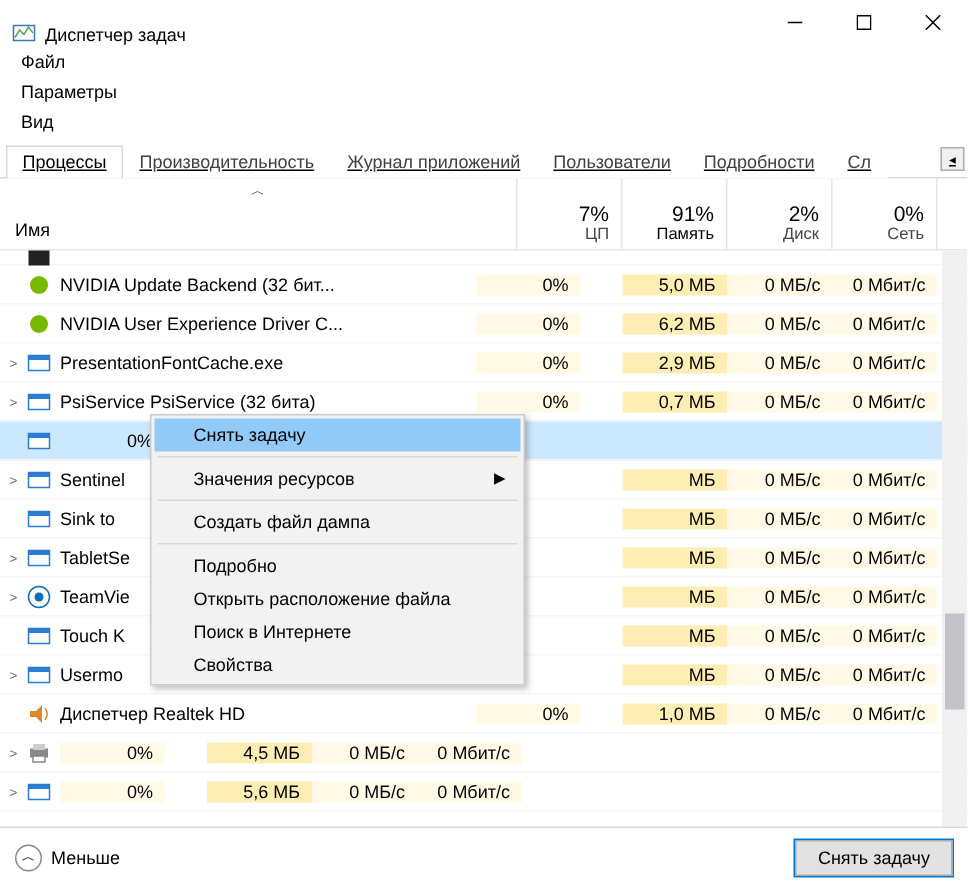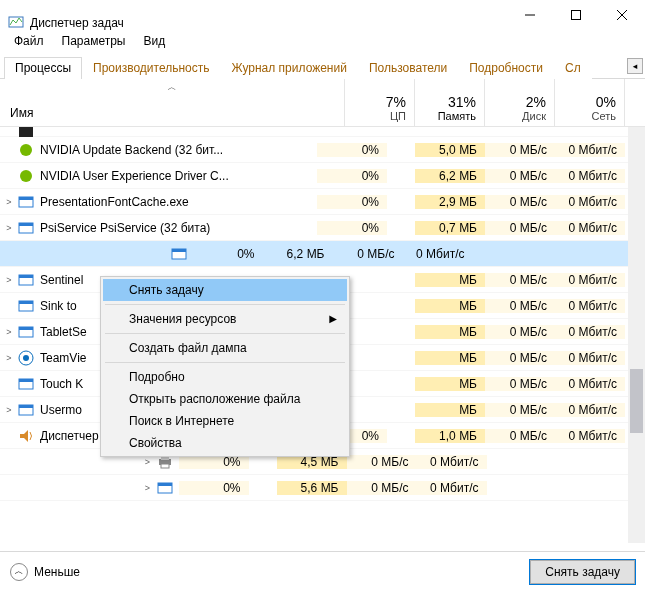--- a/index.html
+++ b/index.html
@@ -7,45 +7,45 @@
 
   
   .titlebar { display: flex; align-items: flex-end; height: 30px; padding-left: 8px; }
   .titlebar .icon { width: 16px; height: 16px; margin-right: 6px; }
   .titlebar .title { font-size: 12px; flex: 1; }
   .winbtns { display: flex; }
   .winbtn { width: 46px; height: 30px; display: flex; align-items: center; justify-content: center; }
   .winbtn svg { width: 10px; height: 10px; }
 
   
-  .menubar { display: flex; gap: 2px; padding: 2px 6px 4px 6px; }
+  .menubar { display: flex; gap: 2px; padding: 2px 6px 4px 6px; flex-direction: column; }
   .menuitem { padding: 2px 8px; font-size: 12px; }
 
   
-  .tabs-wrap { display:flex; align-items:center; border-bottom:1px solid #d9d9d9; }
+  .tabs-wrap { display:flex; align-items:center; border-bottom:1px solid #d9d9d9;text-decoration:underline; }
   .tabs { display: flex; padding: 2px 0 0 4px; }
   .tab { padding: 3px 10px 4px 10px; font-size: 12px; border: 1px solid transparent; border-bottom: none; position: relative; top: 1px; background:#fff; }
   .tab.active { border-color: #d9d9d9; background: #fff; }
-  .tab:not(.active){ color:#a16207; }
+  .tab:not(.active){ color:#404040; }
   .tab-scroll { display:flex; margin-left:auto; padding-right:2px; gap:0; }
   .tab-scroll .sbtn { width:16px; height:16px; border:1px solid #adadad; display:flex; align-items:center; justify-content:center; font-size:9px; background:#f0f0f0;}
 
   
   .colhdr { display: flex; height: 48px; border-bottom: 1px solid #e5e5e5; }
   .colhdr .namecol { flex: 1; display: flex; align-items: flex-end; padding: 0 0 6px 10px; position: relative; border-right:1px solid #e5e5e5;}
   .colhdr .sort { position:absolute; top:2px; left:50%; transform:translateX(-50%); font-size:9px; color:#555;}
   .colhdr .mcol { width: 70px; border-right:1px solid #e5e5e5; display:flex; flex-direction:column; align-items:flex-end; justify-content:flex-end; padding:0 8px 4px 0;}
   .colhdr .mcol .pct { font-size:14px; }
   .colhdr .mcol .lbl { font-size:11px; color:#444; }
   .colhdr .mcol.hot .pct,.colhdr .mcol.hot .lbl{ color:#000;}
   .colhdr .spacer{ width:20px; }
 
   
   .rows { height: 416px; position:relative; }
-  .row { display:flex; height:26px; align-items:center; border-bottom:1px solid #f5f5f5;justify-content:center;}
+  .row { display:flex; height:26px; align-items:center; border-bottom:1px solid #f5f5f5;}
   .row .expander{ width:18px; text-align:center; color:#666; font-size:9px;}
   .row .ricon{ width:16px; height:16px; margin-right:6px; flex-shrink:0;}
   .row .rname{ flex:1; overflow:hidden; white-space:nowrap; text-overflow:ellipsis; padding-right:4px;}
   .row .cell{ width:70px; text-align:right; padding-right:8px; font-size:12px;}
   .row .spacer-r{ width:20px;}
   .row.partial .rname{ color:#000;}
   
   .c0{ background:#fff9e6;}
   .c1{ background:#ffeeb3;margin-left:28px;}
   .csel{ background:#cce8ff;}
@@ -127,21 +127,21 @@
 <div class="colhdr">
   <div class="namecol">
     <span class="sort">︿</span>
     <span>Имя</span>
   </div>
   <div class="mcol">
     <span class="pct">7%</span>
     <span class="lbl">ЦП</span>
   </div>
   <div class="mcol hot">
-    <span class="pct">31%</span>
+    <span class="pct">91%</span>
     <span class="lbl">Память</span>
   </div>
   <div class="mcol">
     <span class="pct">2%</span>
     <span class="lbl">Диск</span>
   </div>
   <div class="mcol">
     <span class="pct">0%</span>
     <span class="lbl">Сеть</span>
   </div>

